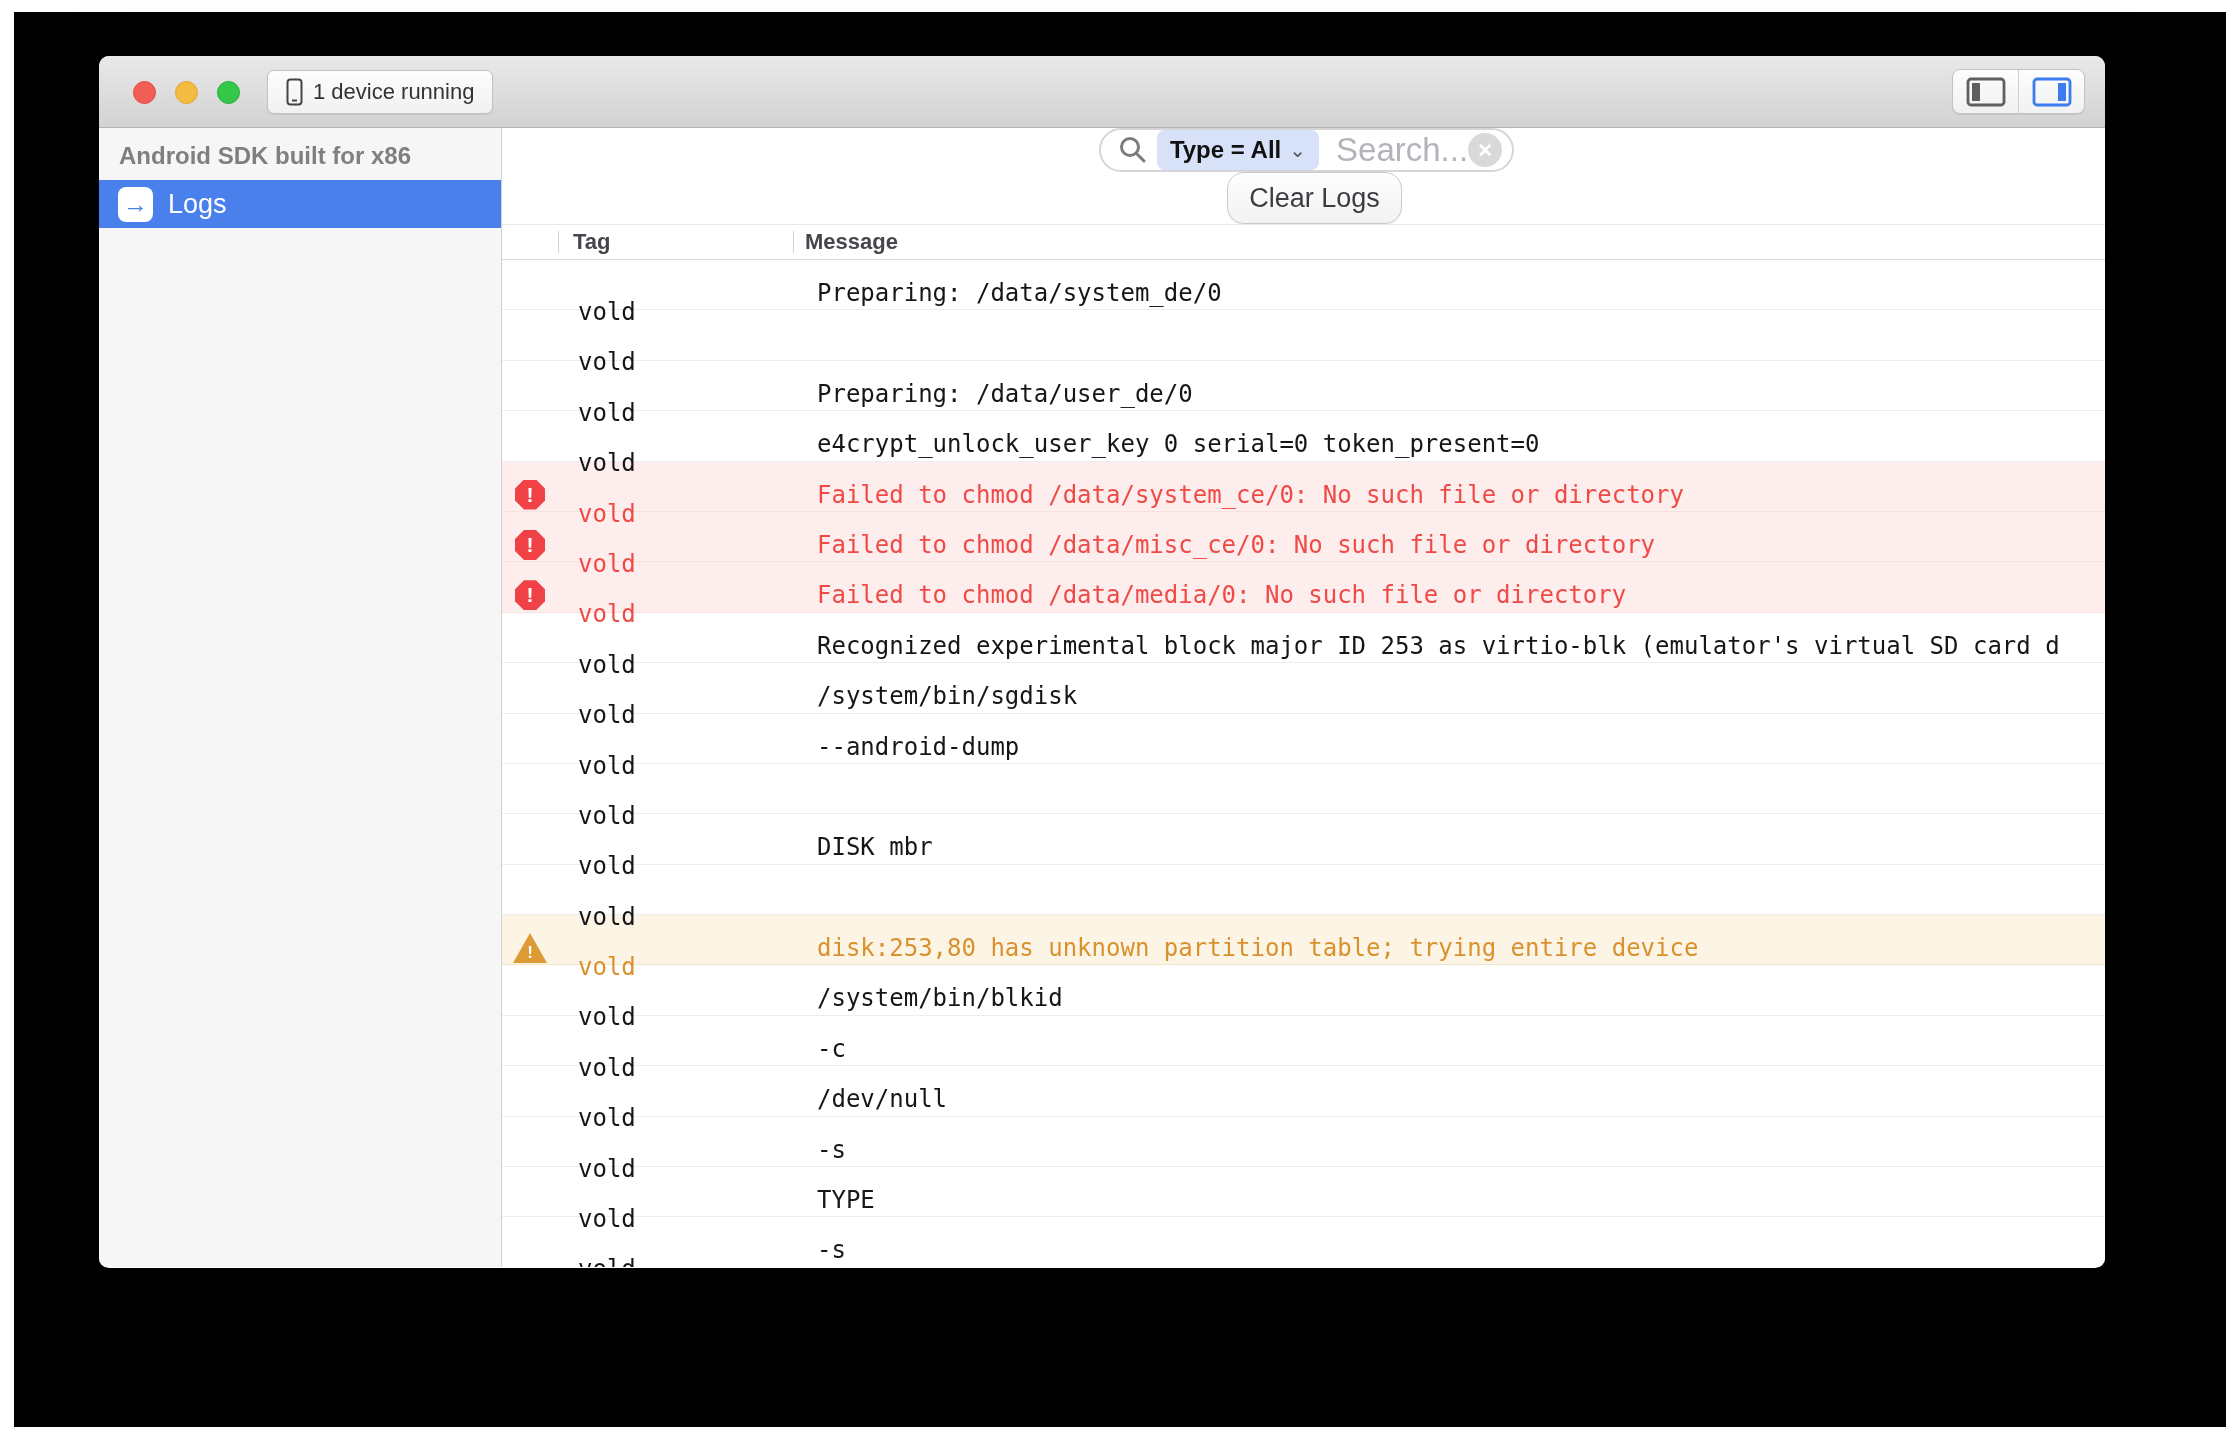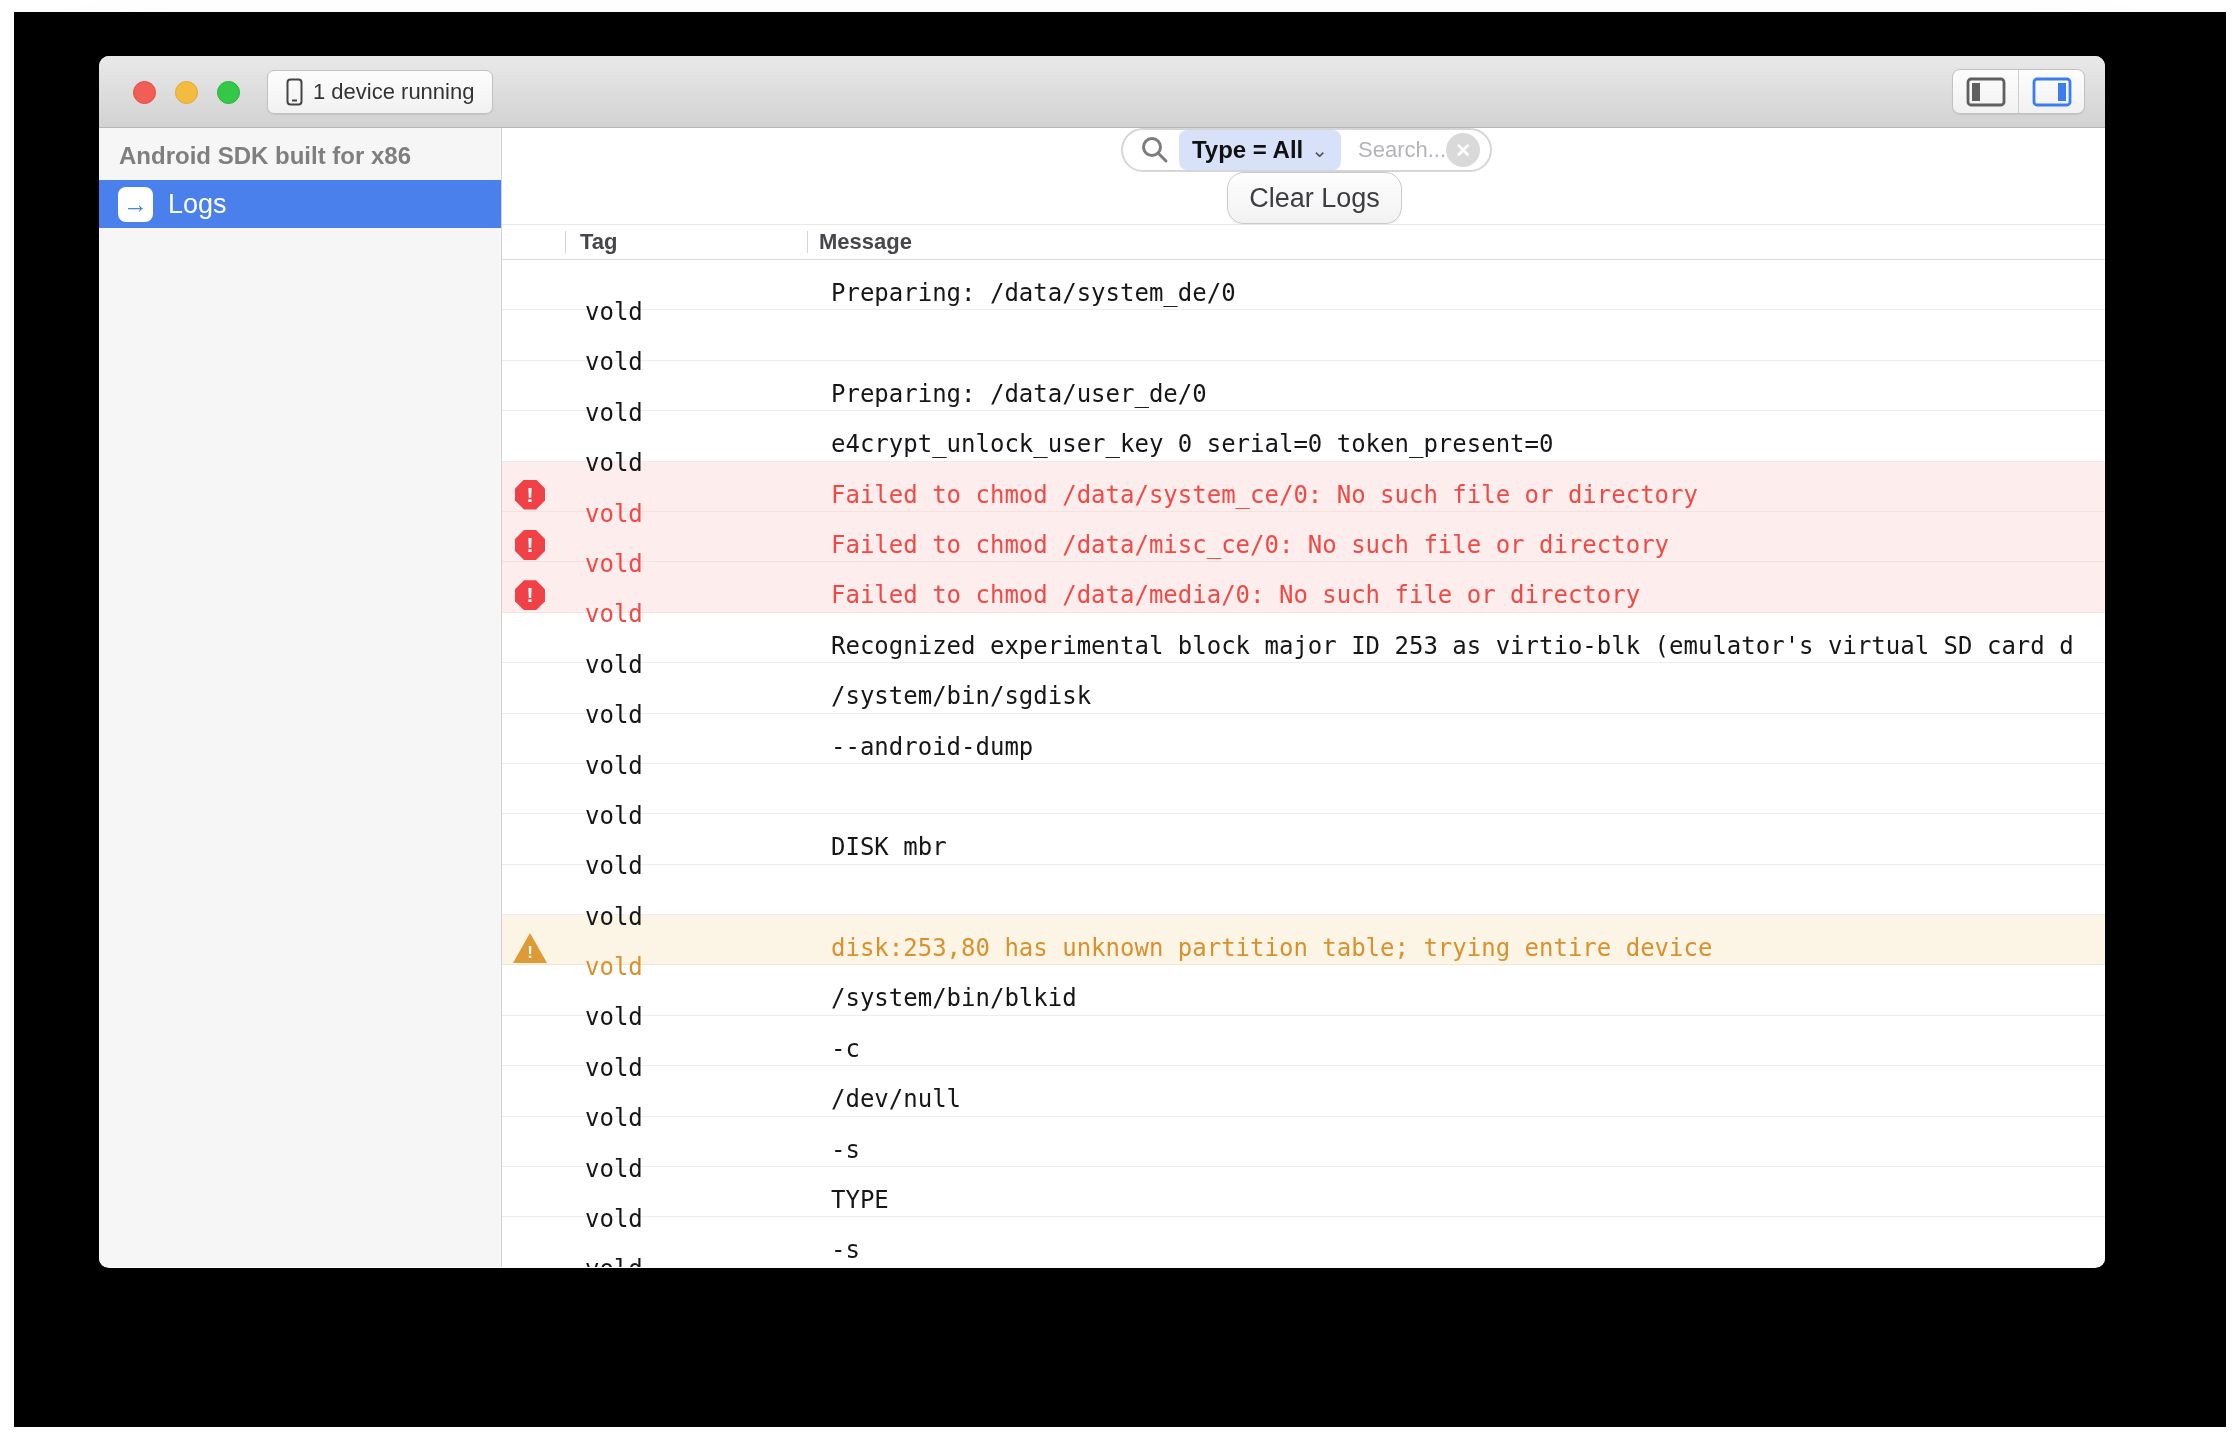--- a/index.html
+++ b/index.html
@@ -47,33 +47,33 @@
   .main { flex:1; display:flex; flex-direction:column; background:#fff; min-width:0; }
 
   
   .toolbar { height:96px; display:flex; align-items:center; padding:0 8px 0 14px;flex-direction:column; }
   .search-field { flex:1; height:54px; border:2px solid #d6d6d6; border-radius:27px;
                   display:flex; align-items:center; padding:0 10px 0 12px; background:#fff; min-width:0; }
   .search-icon-wrap { display:flex; align-items:center; margin:0 8px 0 4px; }
   .filter-token { display:flex; align-items:center; height:40px; padding:0 13px;
                   background:#d7e1f8; border-radius:8px; font-size:24px; font-weight:bold; color:#111; }
   .filter-token .chev { font-size:20px; font-weight:normal; color:#555; margin-left:8px; }
-  .search-placeholder { margin-left:17px; font-size:22px; color:#b3b3bb; flex:1;
+  .search-placeholder { margin-left:17px; font-size:33px; color:#b3b3bb; flex:1;
                         white-space:nowrap; overflow:hidden; }
   .clear-x { width:34px; height:34px; border-radius:50%; background:#d9d9d9; color:#fff;
              display:flex; align-items:center; justify-content:center;
              font-size:19px; font-weight:bold; }
   .clear-logs-btn { margin-left:16px; height:54px; padding:0 21px;
                     background:linear-gradient(#fefefe,#f2f2f2);
                     border:1.5px solid #c9c9c9; border-radius:17px;
                     box-shadow:0 1px 1px rgba(0,0,0,.07);
                     font-size:27px; color:#3c3c42; display:flex; align-items:center; }
 
   
-  .grid-cols { display:grid; grid-template-columns:56px 235px 1fr; align-items:center;gap:7px; }
+  .grid-cols { display:grid; grid-template-columns:56px 235px 1fr; align-items:center; }
   .table-header { height:36px; border-top:1px solid #e8e8e8; border-bottom:1px solid #dcdcdc;
                   font-size:22px; font-weight:bold; color:#46464c; }
   .th { position:relative; height:100%; display:flex; align-items:center; }
   .th-tag { padding-left:15px; }
   .th-message { padding-left:12px; }
   .th-tag::before, .th-message::before { content:""; position:absolute; left:0; top:6px; bottom:6px;
                   width:1px; background:#d4d4d4; }
   .rows { flex:1; overflow:hidden; }
   .row { height:50.4px; border-bottom:1px solid #ededed;
          font-family:"DejaVu Sans Mono", monospace; font-size:24px; color:#161618; }

